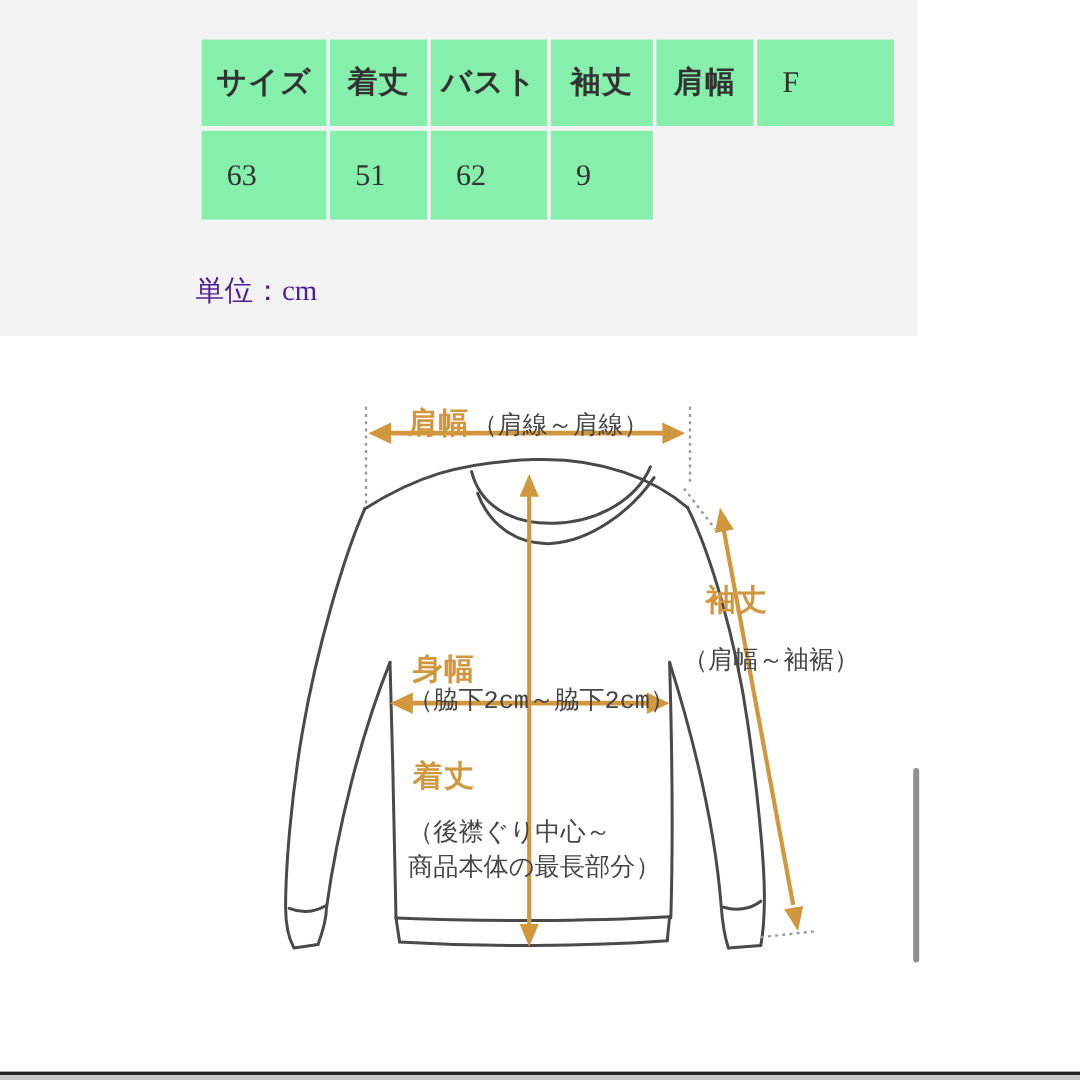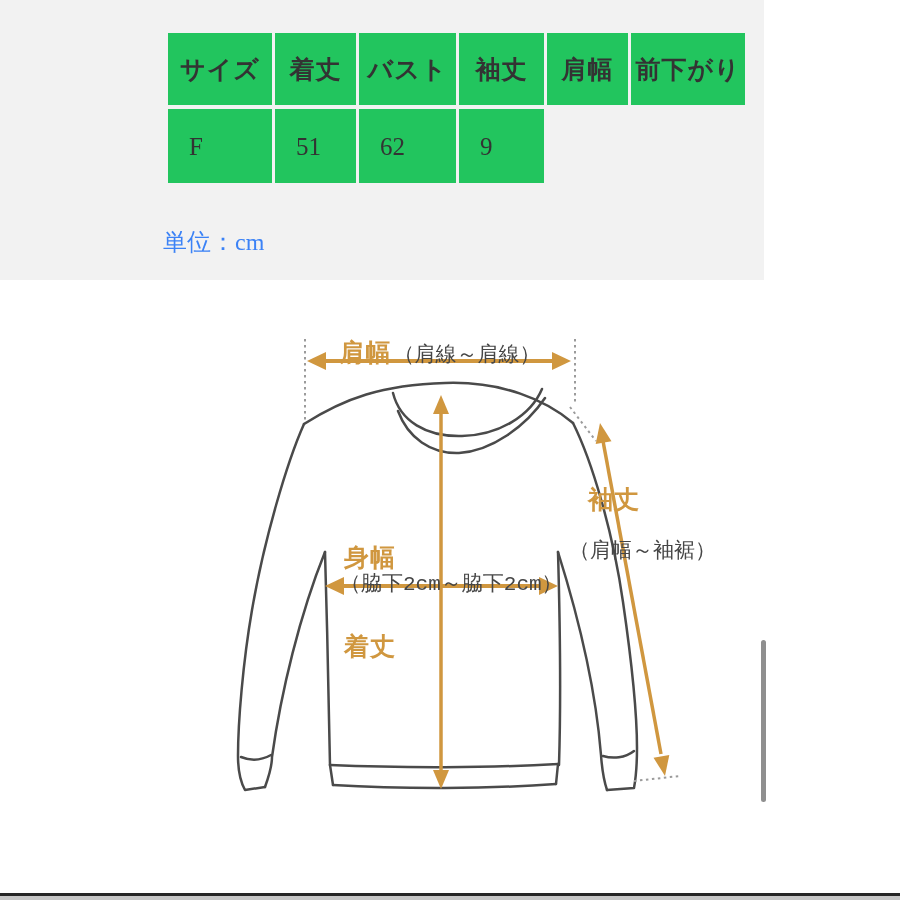--- a/index.html
+++ b/index.html
@@ -17,30 +17,30 @@
   .size-table{
     position:absolute;left:168px;top:33px;
     display:grid;
     grid-template-columns:104px 81px 97px 85px 81px 114px;
     grid-template-rows:72px 74px;
     gap:4px 3px;
     font-family:"Liberation Serif","DejaVu Serif",serif;
     color:#333333;
   }
   .size-table .cell{
-    background:#22c55e;display:flex;align-items:center;
+    background:#86efac;display:flex;align-items:center;
     font-size:25px;line-height:1;
   }
   .size-table .th{justify-content:center;font-weight:600;letter-spacing:1px;}
   .size-table .td{justify-content:flex-start;padding-left:21px;box-sizing:border-box;}
 
   .unit-note{
     position:absolute;left:163px;top:226px;
     font-family:"Liberation Serif","DejaVu Serif",serif;
-    font-size:24px;color:#3b82f6;
+    font-size:24px;color:#4c1d95;
   }
 
   
   .lbl-accent{color:#d0973f;font-size:25px;font-weight:600;letter-spacing:1px;}
   .lbl-dark{color:#464646;font-size:21px;font-weight:500;margin-top:20px;}
   .shoulder-label{
     position:absolute;left:440px;top:320px;transform:translateX(-50%);
     display:flex;align-items:baseline;gap:2px;white-space:nowrap;
   }
   .sleeve-label{position:absolute;left:588px;top:483px;}
@@ -68,22 +68,22 @@
 <div class="canvas">
 
   <div class="top-band"></div>
 
   <div class="size-table">
     <div class="cell th">サイズ</div>
     <div class="cell th">着丈</div>
     <div class="cell th">バスト</div>
     <div class="cell th">袖丈</div>
     <div class="cell th">肩幅</div>
-    <div class="cell th">前下がり</div>
     <div class="cell td">F</div>
+    <div class="cell td">63</div>
     <div class="cell td">51</div>
     <div class="cell td">62</div>
     <div class="cell td">9</div>
   </div>
 
   <div class="unit-note">単位：cm</div>
 
   <svg class="diagram" width="900" height="900" viewBox="0 0 900 900">
 
     <g fill="none" stroke="#4a4a4a" stroke-width="2.5" stroke-linecap="round" stroke-linejoin="round">
@@ -156,19 +156,23 @@
     <span class="lbl-dark">（肩線～肩線）</span>
   </div>
 
   <div class="sleeve-label lbl-accent">袖丈</div>
   <div class="sleeve-range lbl-dark">（肩幅～袖裾）</div>
 
   <div class="width-label lbl-accent">身幅</div>
   <div class="width-range lbl-dark">（脇下2cm～脇下2cm）</div>
 
   <div class="length-label lbl-accent">着丈</div>
+  <div class="length-range lbl-dark">
+    <div>（後襟ぐり中心～</div>
+    <div>商品本体の最長部分）</div>
+  </div>
 
   <div class="scrollbar-thumb"></div>
 
   <div class="bottom-dark-line"></div>
   <div class="bottom-gray-line"></div>
 
 </div>
 
 </body></html>

